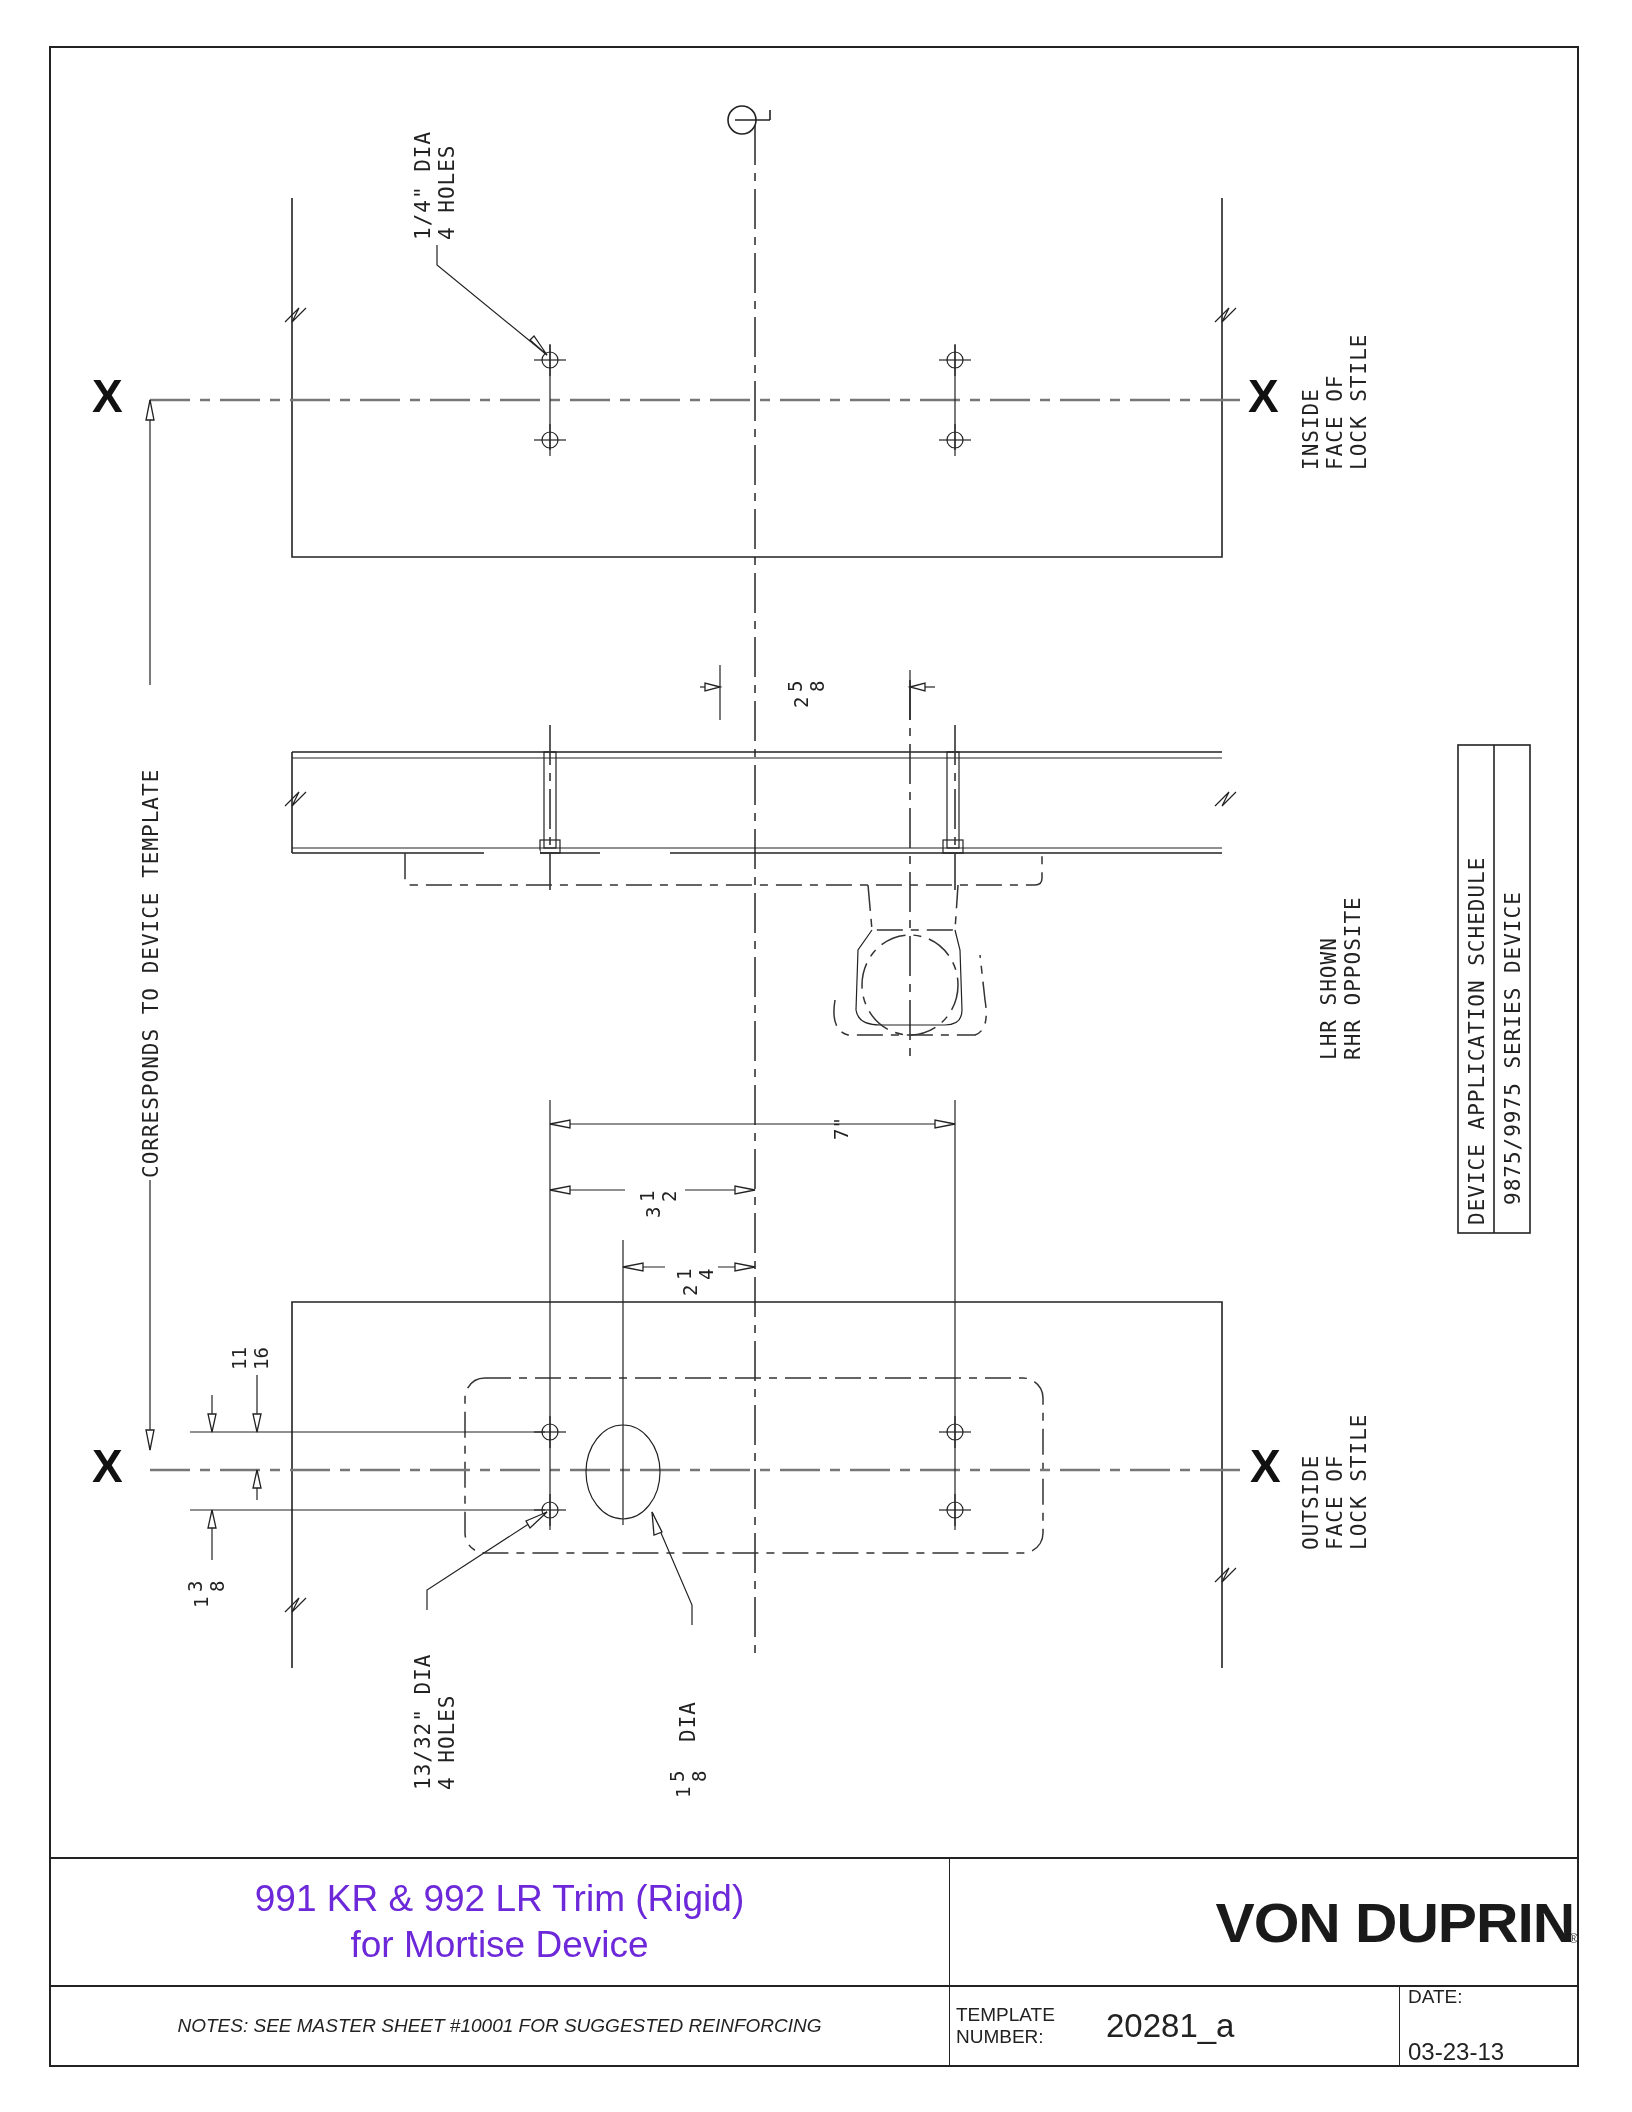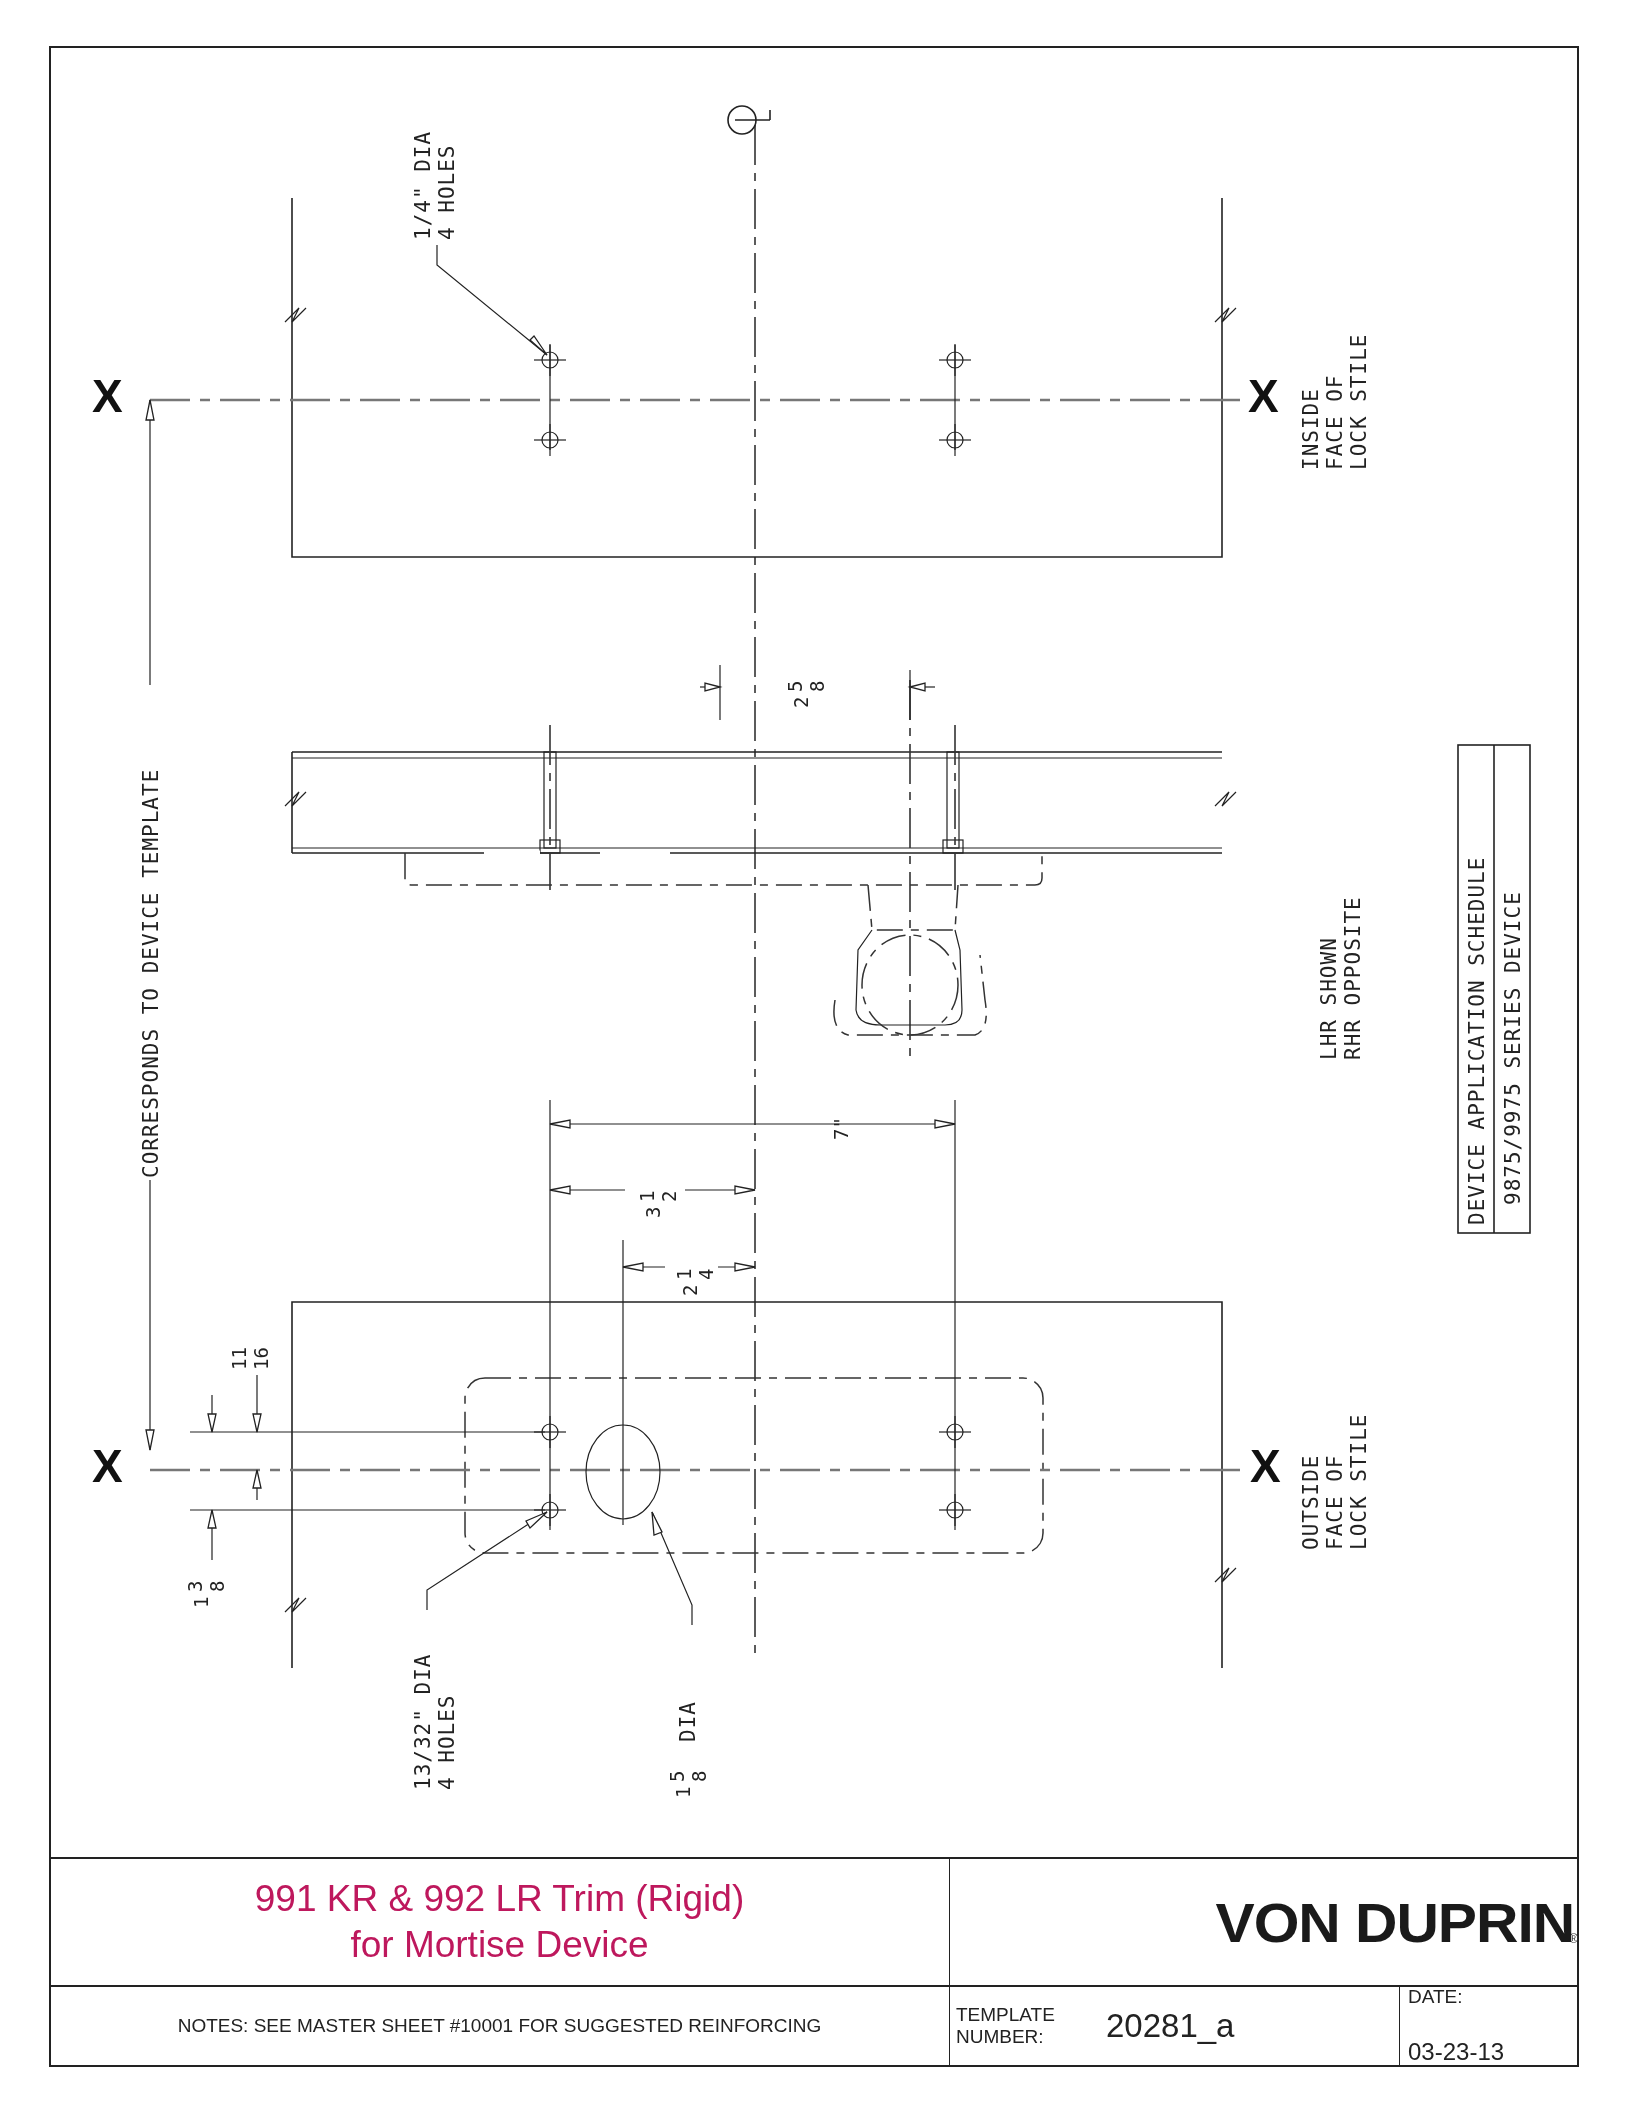--- a/index.html
+++ b/index.html
@@ -12,28 +12,28 @@
   .center { stroke:#333; stroke-width:1.6; fill:none; stroke-dasharray:40 8 8 8; }
   .centerg { stroke:#777; stroke-width:2.4; fill:none; stroke-dasharray:40 10 10 10; }
   .hidden { stroke:#333; stroke-width:1.5; fill:none; stroke-dasharray:26 8 8 8; }
   .xmark { fill:#111; }
   .arrow { fill:#fff; stroke:#222; stroke-width:1.3; }
 
   
   .tb { position:absolute; border-color:#222; border-style:solid; border-width:0; box-sizing:border-box; }
   #tb-title { left:50px; top:1858px; width:900px; height:128px; border-right:1.5px solid #222;
     display:flex; flex-direction:column; align-items:center; justify-content:center;
-    font-family:"Liberation Sans", sans-serif; font-size:37px; color:#be185d; line-height:46px; }
+    font-family:"Liberation Sans", sans-serif; font-size:37px; color:#6d28d9; line-height:46px; }
   #tb-logo { left:950px; top:1858px; width:628px; height:128px;
     display:flex; align-items:center; justify-content:flex-end; }
   #tb-logo .brand { font-family:"Liberation Sans", sans-serif; font-weight:bold; font-size:56px; color:#1a1a1a; letter-spacing:-1px; transform:scaleX(1.05); }
   #tb-logo .reg { font-family:"Liberation Sans", sans-serif; font-size:12px; color:#333; align-self:flex-end; margin-bottom:40px; margin-left:4px; }
   #tb-notes { left:50px; top:1986px; width:900px; height:80px; border-right:1.5px solid #222;
     display:flex; align-items:center; justify-content:center;
-    font-family:"Liberation Sans", sans-serif; font-size:19px; color:#222; }
+    font-family:"Liberation Sans", sans-serif; font-size:19px; color:#222;font-style:italic; }
   #tb-template { left:950px; top:1986px; width:450px; height:80px; border-right:1.5px solid #222;
     display:flex; align-items:center; }
   #tb-template .lbl { font-family:"Liberation Sans", sans-serif; font-size:19px; color:#222; line-height:22px; margin-left:6px; width:110px; }
   #tb-template .num { font-family:"Liberation Sans", sans-serif; font-size:33px; color:#222; margin-left:40px; }
   #tb-date { left:1400px; top:1986px; width:178px; height:80px;
     display:flex; flex-direction:column; justify-content:space-between; padding-left:8px;
     font-family:"Liberation Sans", sans-serif; color:#222; }
   #tb-date .lbl { font-size:19px; }
   #tb-date .val { font-size:24px; margin-top:4px; }
   .hline { position:absolute; height:0; border-top:2px solid #222; }

